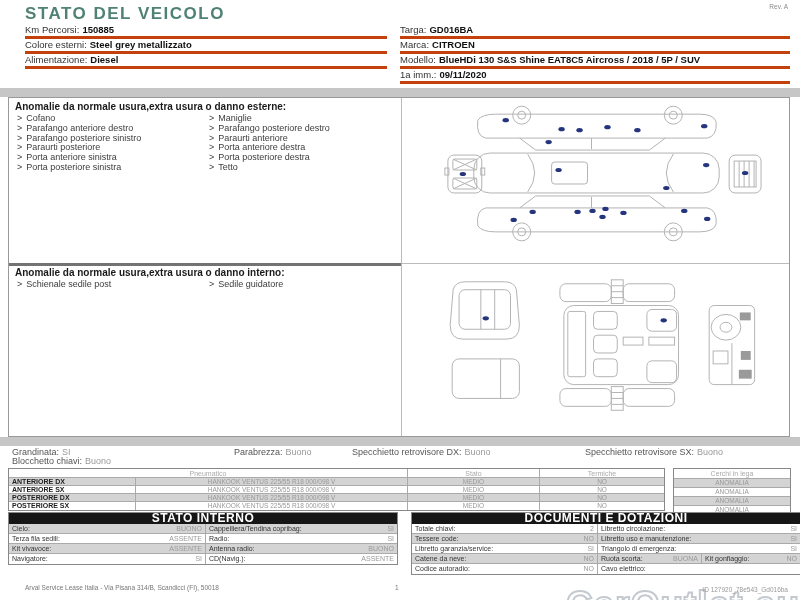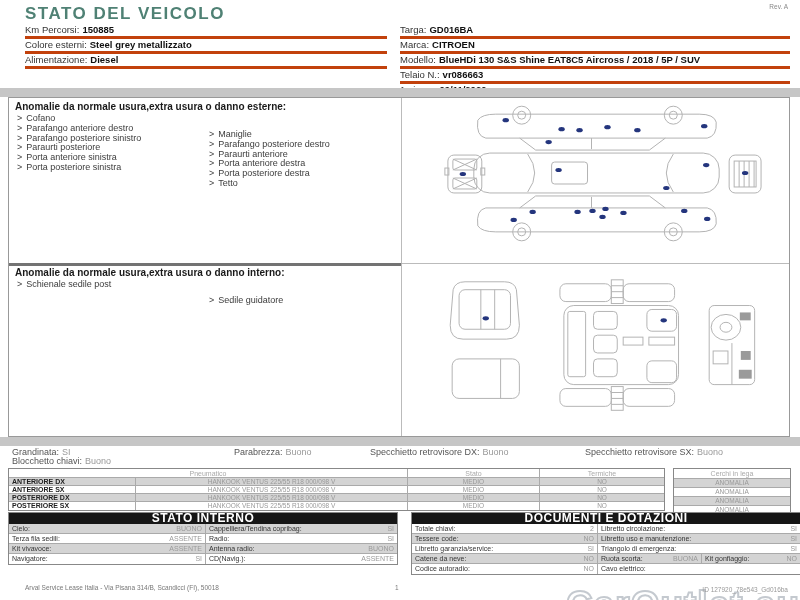--- a/index.html
+++ b/index.html
@@ -27,21 +27,21 @@
 
   
   .mainbox{left:8px;top:97px;width:780px;height:338px;border:1px solid #999;background:#fff;}
   .pane{position:absolute;}
   .ext-text{left:0;top:0;width:392px;height:165px;border-right:1px solid #bbb;border-bottom:3px solid #737373;}
   .int-text{left:0;top:166px;width:392px;height:172px;border-right:1px solid #bbb;}
   .ext-diag{left:393px;top:0;width:387px;height:165px;border-bottom:1px solid #bbb;}
   .int-diag{left:393px;top:166px;width:387px;height:172px;}
   .an-heading{position:absolute;left:6px;top:3px;font-size:10px;font-weight:bold;color:#1a1a1a;white-space:nowrap;}
   .an-list{position:absolute;top:16px;font-size:9px;line-height:9.8px;color:#3c3c3c;white-space:nowrap;}
-  .an-col1{left:8px;} .an-col2{left:200px;margin-top:16px;}
+  .an-col1{left:8px;} .an-col2{left:200px;}
   .bullet{margin-right:4px;}
   svg{display:block;}
 
   
   .sum-item{position:absolute;font-size:9px;white-space:nowrap;}
   .sum-item .sl{color:#555;} .sum-item .sv{color:#999;margin-left:3px;}
 
   
   .tyre-main{left:8px;top:468px;width:657px;border:1px solid #888;box-sizing:border-box;background:#fff;}
   .t-head{display:flex;height:9px;line-height:9px;font-size:7px;color:#aaa;text-align:center;}
@@ -90,21 +90,20 @@
 <div class="abs info-col info-left">
   <div class="info-row"><span>Km Percorsi:</span><b>150885</b></div>
   <div class="info-row"><span>Colore esterni:</span><b>Steel grey metallizzato</b></div>
   <div class="info-row"><span>Alimentazione:</span><b>Diesel</b></div>
 </div>
 
 <div class="abs info-col info-right">
   <div class="info-row"><span>Targa:</span><b>GD016BA</b></div>
   <div class="info-row"><span>Marca:</span><b>CITROEN</b></div>
   <div class="info-row"><span>Modello:</span><b>BlueHDi 130 S&amp;S Shine EAT8C5 Aircross / 2018 / 5P / SUV</b></div>
-  <div class="info-row"><span>Telaio N.:</span><b>vr086663</b></div>
   <div class="info-row"><span>1a imm.:</span><b>09/11/2020</b></div>
 </div>
 
 <div class="abs band band1"></div>
 
 <div class="abs mainbox">
 
   <div class="pane ext-text">
     <div class="an-heading">Anomalie da normale usura,extra usura o danno esterne:</div>
     <div class="an-list an-col1">
@@ -273,21 +272,21 @@
 </div>
 
 <div class="abs band band2"></div>
 
 <div class="abs sum-item" style="left:12px;top:447px">
   <span class="sl">Grandinata:</span><span class="sv">SI</span>
 </div>
 <div class="abs sum-item" style="left:234px;top:447px">
   <span class="sl">Parabrezza:</span><span class="sv">Buono</span>
 </div>
-<div class="abs sum-item" style="left:370px;top:447px">
+<div class="abs sum-item" style="left:352px;top:447px">
   <span class="sl">Specchietto retrovisore DX:</span><span class="sv">Buono</span>
 </div>
 <div class="abs sum-item" style="left:585px;top:447px">
   <span class="sl">Specchietto retrovisore SX:</span><span class="sv">Buono</span>
 </div>
 <div class="abs sum-item" style="left:12px;top:456px">
   <span class="sl">Blocchetto chiavi:</span><span class="sv">Buono</span>
 </div>
 
 <div class="abs tyre-main">

